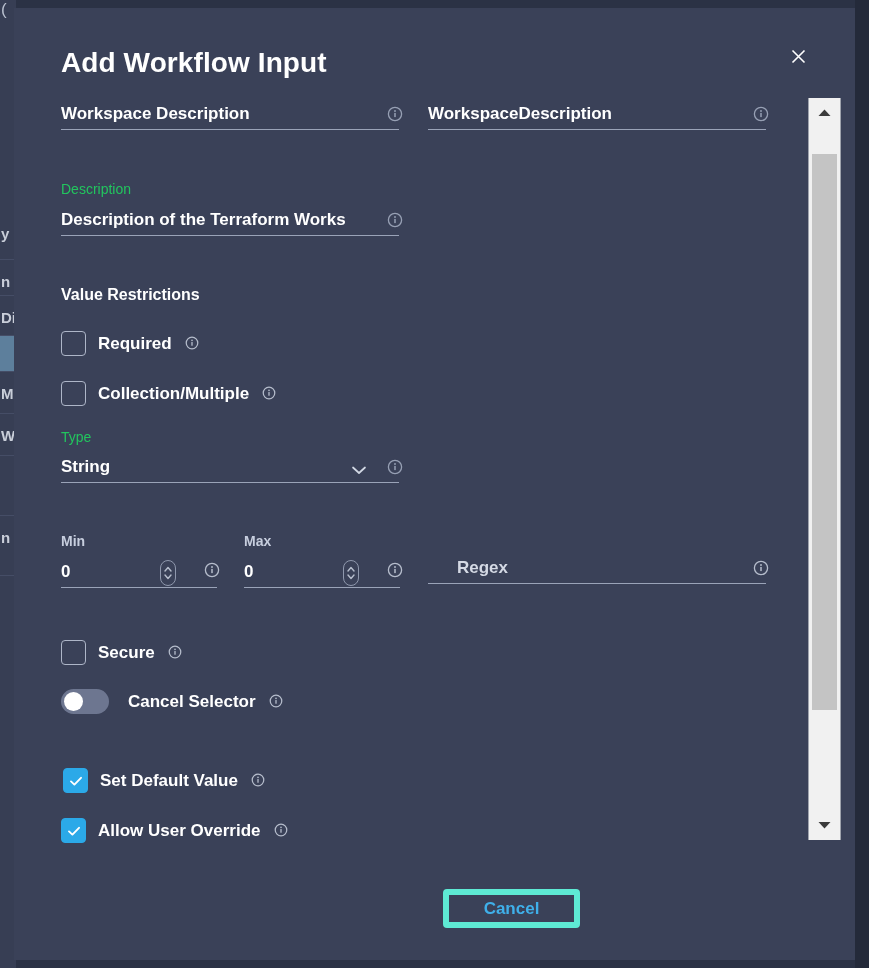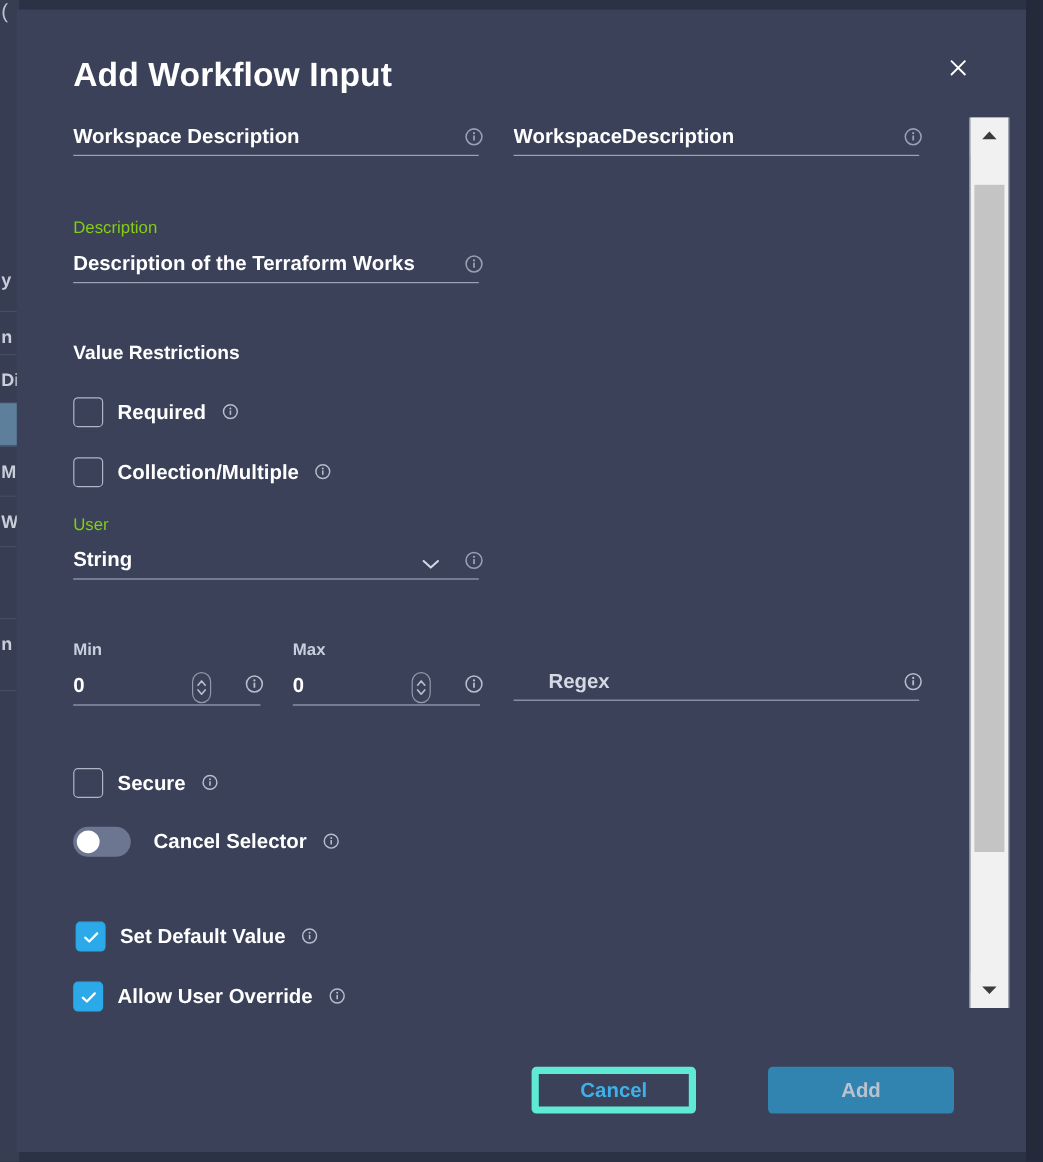--- a/index.html
+++ b/index.html
@@ -98,21 +98,21 @@
     font-weight: 700;
     margin-left: 29px;
   }
   .field .ftext.num {
     font-size: 17px;
   }
 
   .caption {
     position: absolute;
     font-size: 14px;
-    color: #84cc16;
+    color: #22c55e;
     white-space: nowrap;
   }
 
   .section-head {
     position: absolute;
     font-size: 16px;
     font-weight: 700;
     color: #ffffff;
     white-space: nowrap;
   }
@@ -331,21 +331,21 @@
     <span class="cb-label">Collection/Multiple</span>
     <span class="info-icon">
       <svg width="14" height="14" viewBox="0 0 16 16">
           <circle cx="8" cy="8" r="6.6" fill="none" stroke="#b6bdcc" stroke-width="1.4"></circle>
           <circle cx="8" cy="5" r="0.95" fill="#b6bdcc"></circle>
           <rect x="7.25" y="6.9" width="1.5" height="4.2" fill="#b6bdcc"></rect>
         </svg>
     </span>
   </div>
 
-  <span class="caption" style="left:47px; top:421px;">User</span>
+  <span class="caption" style="left:47px; top:421px;">Type</span>
   <div class="field" style="left:47px; top:441px; width:338px;">
     <span class="ftext">String</span>
   </div>
   <span class="sel-chevron" style="left:336px; top:455px;">
     <svg width="18" height="14" viewBox="0 0 18 14">
         <path d="M3 4.5 L9 10 L15 4.5" stroke="#d2d8e4" stroke-width="1.7" fill="none" stroke-linecap="round" stroke-linejoin="round"></path>
       </svg>
   </span>
   <span class="info-icon" style="left:373px; top:451px;">
     <svg width="16" height="16" viewBox="0 0 16 16">
@@ -456,21 +456,20 @@
     <span class="info-icon">
       <svg width="14" height="14" viewBox="0 0 16 16">
           <circle cx="8" cy="8" r="6.6" fill="none" stroke="#b6bdcc" stroke-width="1.4"></circle>
           <circle cx="8" cy="5" r="0.95" fill="#b6bdcc"></circle>
           <rect x="7.25" y="6.9" width="1.5" height="4.2" fill="#b6bdcc"></rect>
         </svg>
     </span>
   </div>
 
   <div class="btn btn-cancel">Cancel</div>
-  <div class="btn btn-add">Add</div>
 
 </div>
 
 <div id="scrollbar">
   <div class="sb-arrow up">
     <svg width="15" height="10" viewBox="0 0 15 10">
         <path d="M1.5 8 L7.5 1.6 L13.5 8 Z" fill="#3b3b3b"></path>
       </svg>
   </div>
   <div class="sb-thumb"></div>

